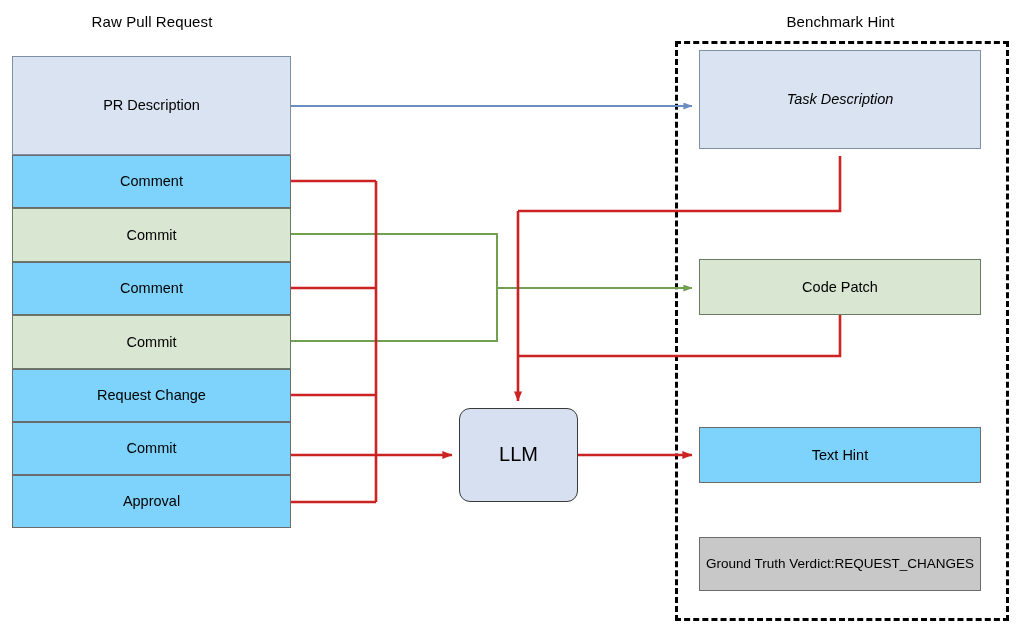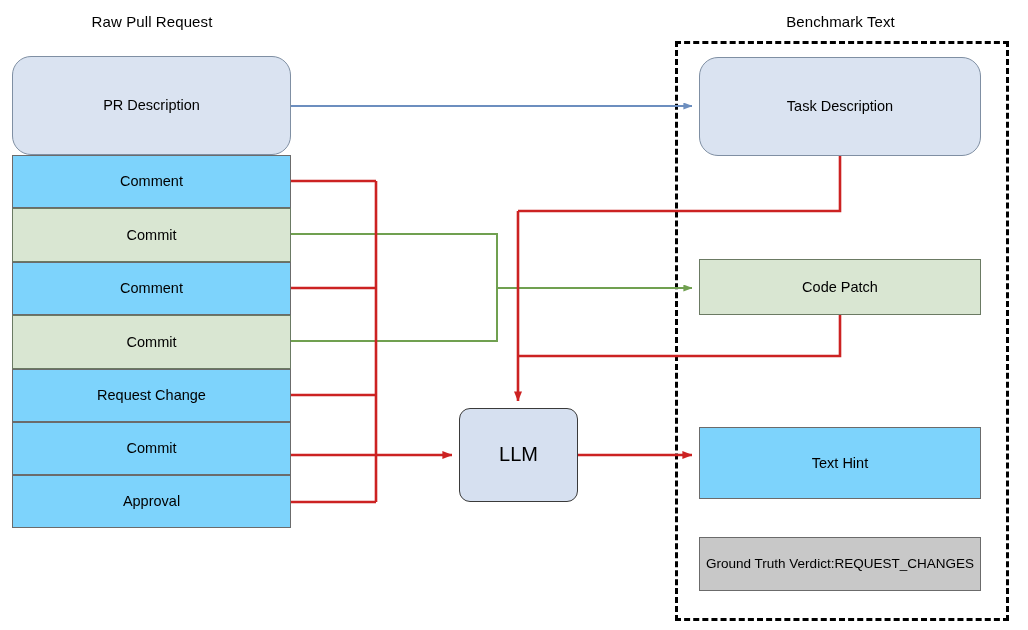--- a/index.html
+++ b/index.html
@@ -27,21 +27,21 @@
     box-sizing:border-box;
     border:1.3px solid #666666;
     display:flex;
     align-items:center;
     justify-content:center;
     text-align:center;
     font-size:14.5px;
     color:#000000;
     line-height:1.28;
   }
-  .blue{background:#dae3f1;border-color:#7f8fa3;border-radius:19px;}
+  .blue{background:#dae3f1;border-color:#7f8fa3;}
   .orange{background:#7dd3fc;border-color:#6b6b6b;text-align:right;}
   .green{background:#d9e6d2;border-color:#6b7a63;}
   .grey{background:#c8c8c8;border-color:#6b6b6b;font-size:13.5px;}
   .llm{
     border-radius:11px;
     border:1.4px solid #3a3a3a;
     background:#d6e0f0;
     font-size:20px;
   }
   .stack .box{border-width:1.3px;}
@@ -57,21 +57,21 @@
     width:1028px;height:630px;
     pointer-events:none;
   }
 </style>
 </head>
 <body>
 
 <div id="stage">
 
   <div class="title" style="left:12px; top:13px; width:280px;">Raw Pull Request</div>
-  <div class="title" style="left:700px; top:13px; width:281px;">Benchmark Text</div>
+  <div class="title" style="left:700px; top:13px; width:281px;">Benchmark Hint</div>
 
   <div class="dashgroup" style="left:675px; top:41px; width:334px; height:580px;"></div>
 
   <svg class="wires" viewBox="0 0 1028 630">
     <defs>
       <marker id="ah-blue" markerWidth="9" markerHeight="7" refX="8.6" refY="3.5" orient="auto" markerUnits="userSpaceOnUse">
         <path d="M0,0 L9,3.5 L0,7 z" fill="#6c8ebf"></path>
       </marker>
       <marker id="ah-green" markerWidth="9" markerHeight="7" refX="8.6" refY="3.5" orient="auto" markerUnits="userSpaceOnUse">
         <path d="M0,0 L9,3.5 L0,7 z" fill="#70a050"></path>
@@ -142,27 +142,27 @@
     <div class="box orange" style="left:12px; top:475px; width:279px; height:53px;">
       <span>Approval</span>
     </div>
   </div>
 
   <div class="box llm" style="left:459px; top:408px; width:119px; height:94px;">
     <span>LLM</span>
   </div>
 
   <div class="stack">
-    <div class="box blue" style="left:699px; top:57px; width:282px; height:99px;">
+    <div class="box blue" style="left:699px; top:50px; width:282px; height:99px;font-style:italic;">
       <span>Task Description</span>
     </div>
     <div class="box green" style="left:699px; top:259px; width:282px; height:56px;">
       <span>Code Patch</span>
     </div>
-    <div class="box orange" style="left:699px; top:427px; width:282px; height:72px;">
+    <div class="box orange" style="left:699px; top:427px; width:282px; height:56px;">
       <span>Text Hint</span>
     </div>
     <div class="box grey" style="left:699px; top:537px; width:282px; height:54px; flex-direction:row;">
       <span>Ground Truth Verdict:</span>
       <span>REQUEST_CHANGES</span>
     </div>
   </div>
 
 </div>
 

